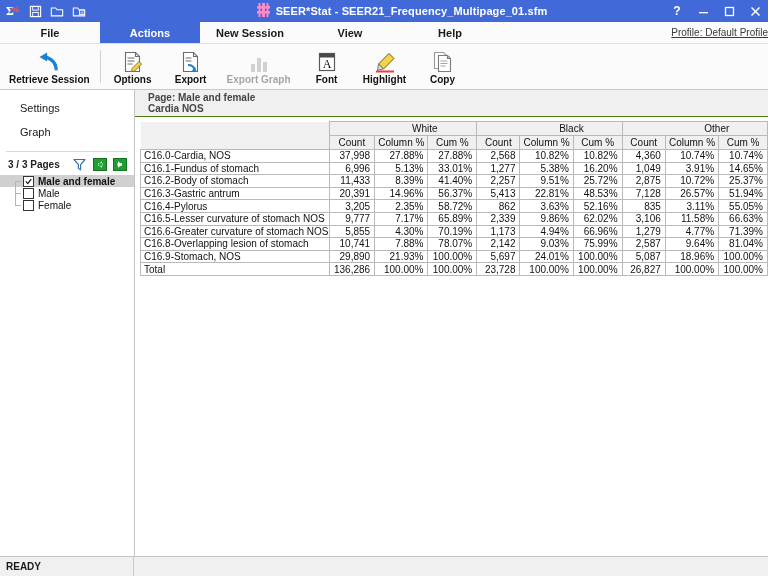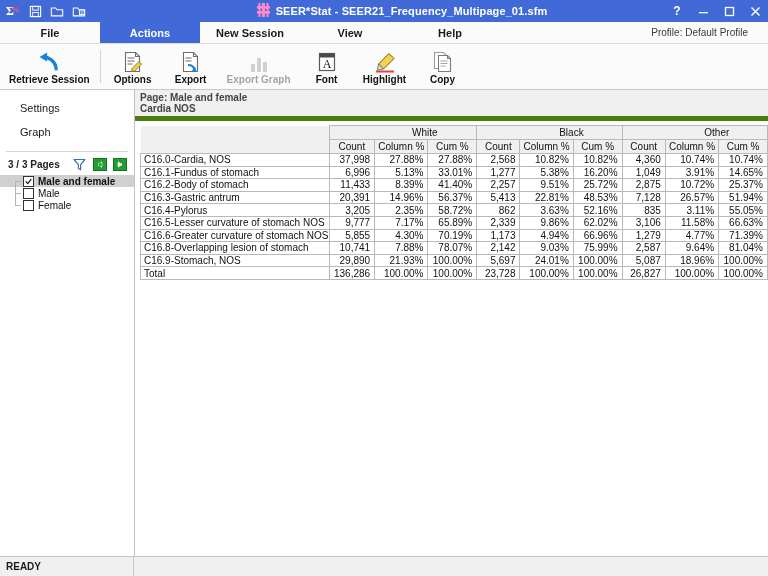--- a/index.html
+++ b/index.html
@@ -110,23 +110,24 @@
     font-weight: bold;
   }
   .menu-item.active {
     background: #4169d8;
     color: #ffffff;
   }
   .profile-label {
     margin-left: auto;
     display: flex;
     align-items: center;
-    padding-right: 20px;
+    padding-right: 0;
     font-size: 10px;
     color: #3a3a3a;
+    text-decoration: underline;
   }
 
   
   .ribbon {
     height: 45px;
     background: #fbfbfb;
     border-bottom: 1px solid #c8c8c8;
     display: flex;
     align-items: stretch;
     flex: 0 0 auto;
@@ -284,22 +285,22 @@
   .content {
     flex: 1 1 auto;
     background: #ffffff;
     display: flex;
     flex-direction: column;
     min-width: 0;
     overflow: hidden;
   }
   .page-header {
     background: #f0f0f0;
-    border-bottom: 5px solid #4d7c0f;
-    padding: 2px 0 2px 5px;
+    border-bottom: 1px solid #4d7c0f;
+    padding: 2px 0 2px 13px;
     flex: 0 0 auto;
   }
   .page-header div {
     font-size: 10px;
     color: #444;
     line-height: 11px;
     font-weight: bold;
   }
   .matrix-wrap {
     padding: 4px 0 0 5px;

